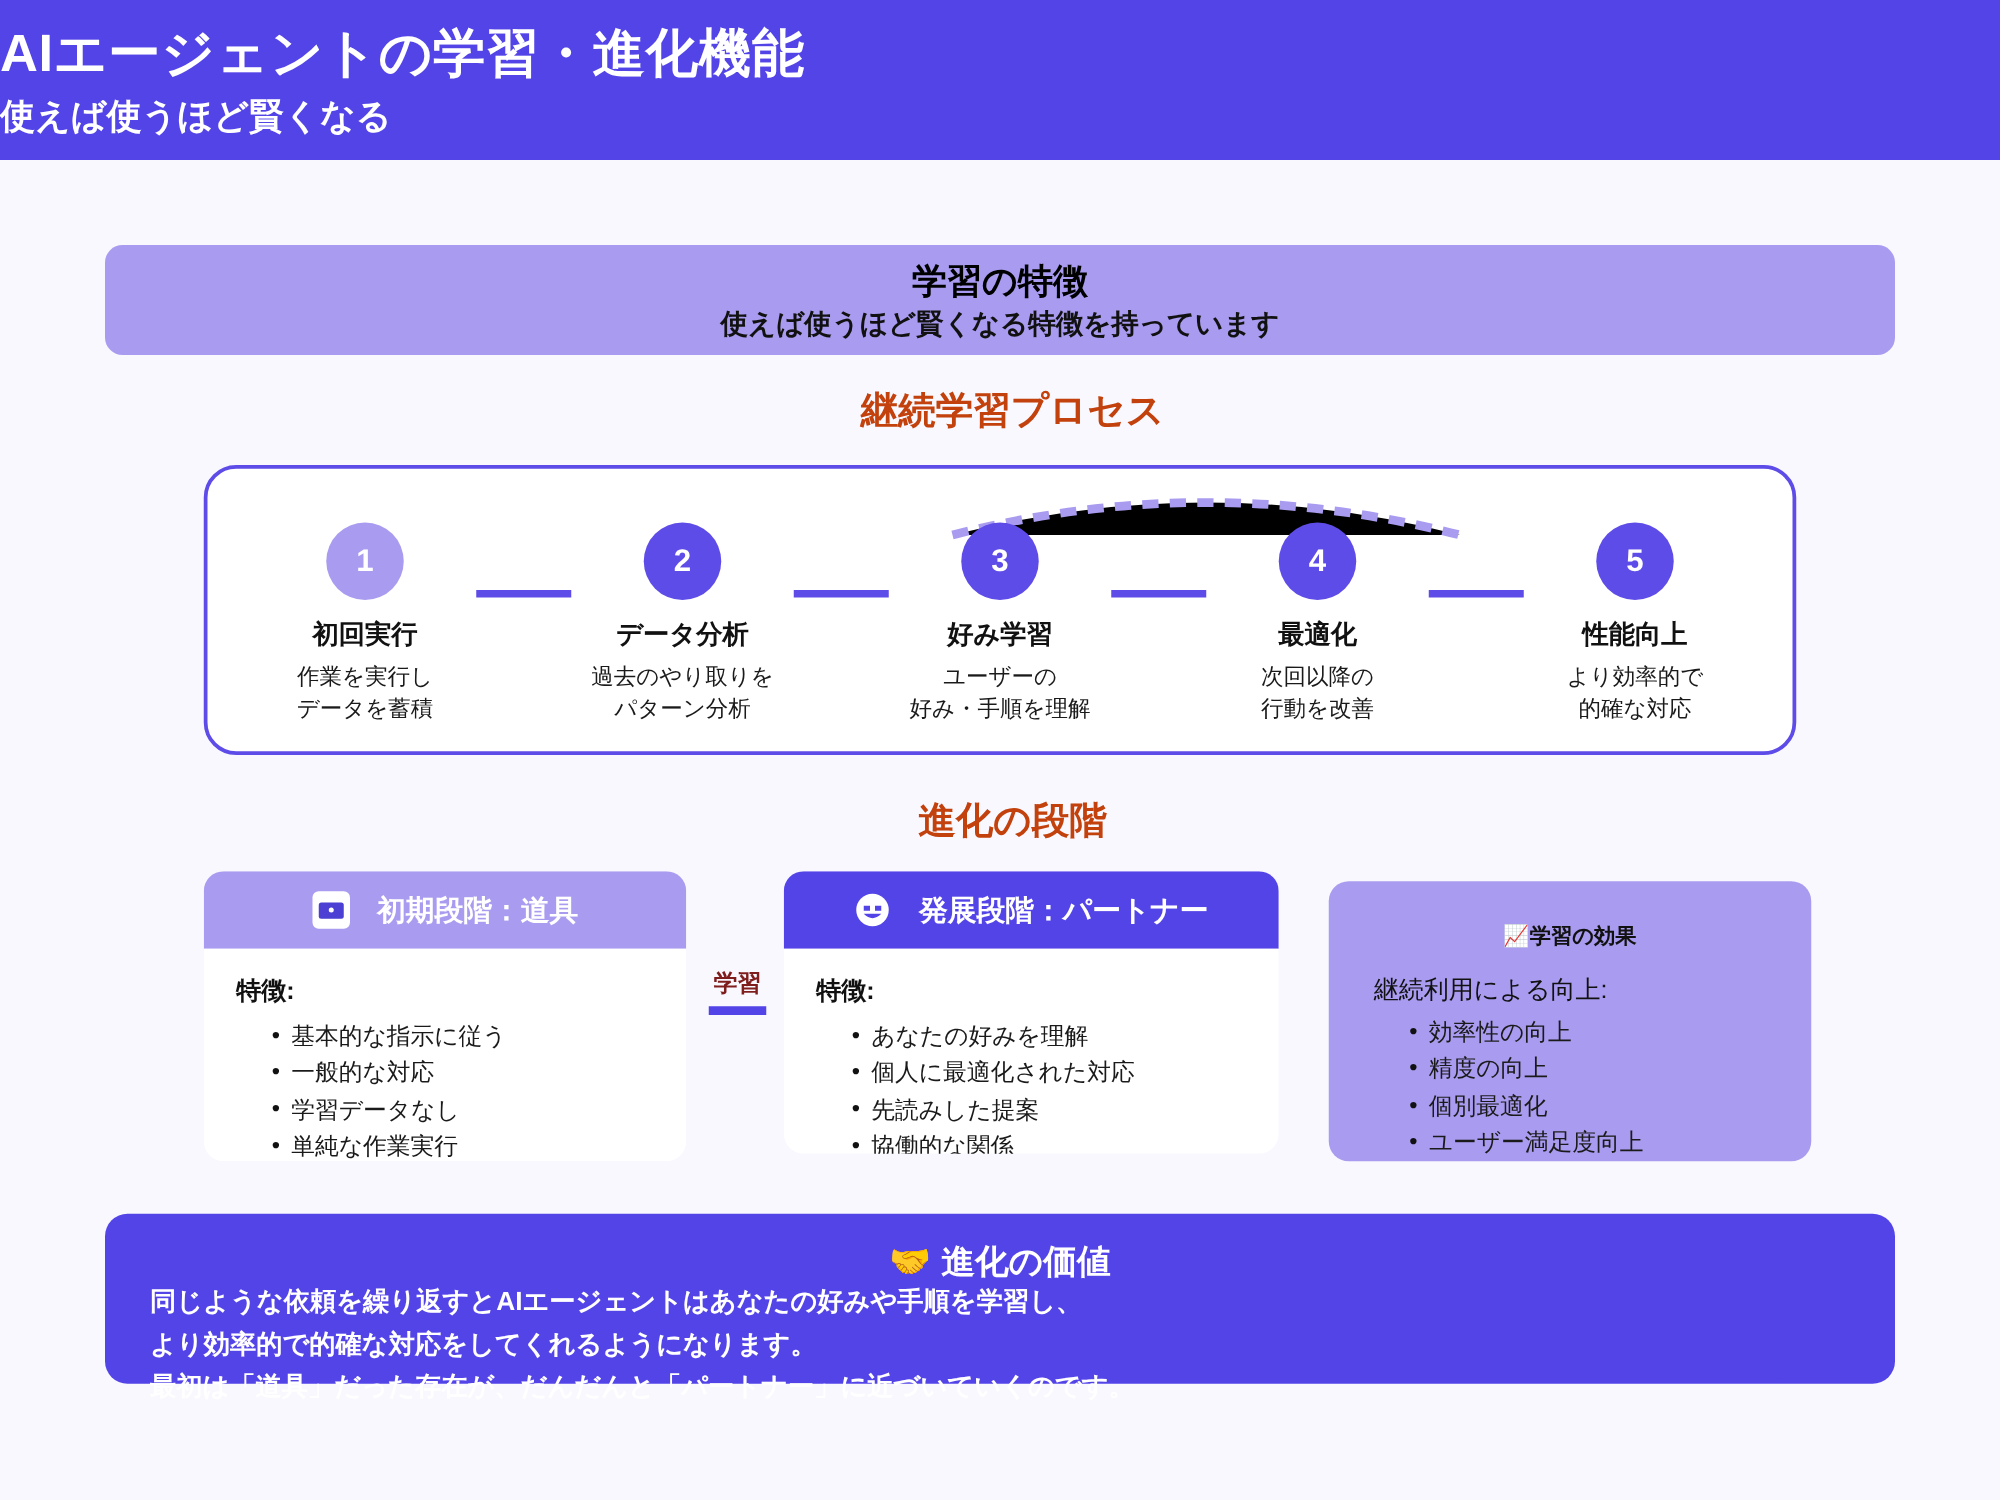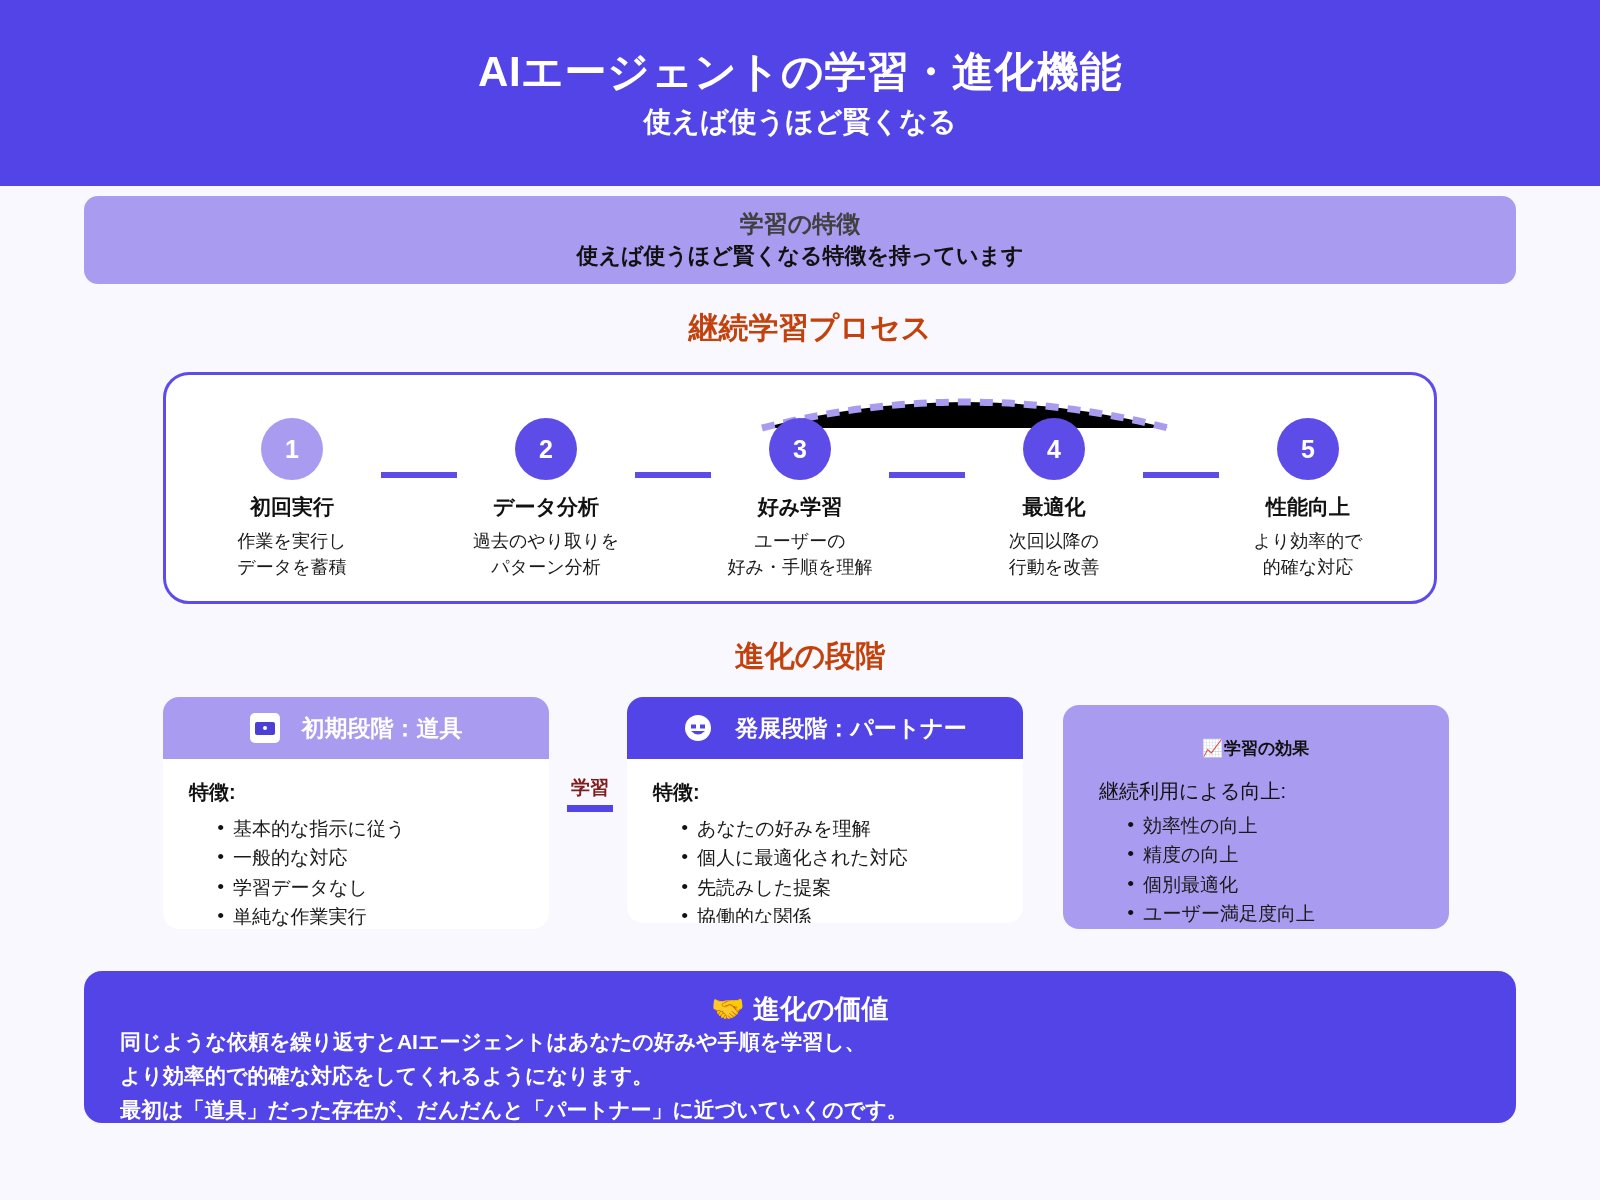--- a/index.html
+++ b/index.html
@@ -9,25 +9,25 @@
     height: 1200px;
     background: #f8f8fe;
     font-family: "Liberation Sans", "DejaVu Sans", sans-serif;
     overflow: hidden;
     position: relative;
   }
 
   
   .header {
     width: 1600px;
-    height: 186px;
+    height: 128px;
     background: #5344e8;
     display: flex;
     flex-direction: column;
-    align-items: center;
+    align-items: flex-start;
     justify-content: center;
     gap: 12px;
   }
   .header-title {
     color: #ffffff;
     font-size: 42px;
     font-weight: bold;
     letter-spacing: 0.5px;
     line-height: 1.1;
   }
@@ -47,22 +47,22 @@
     height: 88px;
     background: #a99cf0;
     border-radius: 14px;
     display: flex;
     flex-direction: column;
     align-items: center;
     justify-content: center;
     gap: 4px;
   }
   .feature-banner-title {
-    color: #404040;
-    font-size: 24px;
+    color: #000000;
+    font-size: 28px;
     font-weight: bold;
     line-height: 1.2;
   }
   .feature-banner-sub {
     color: #111111;
     font-size: 22px;
     font-weight: bold;
     line-height: 1.2;
   }
 
@@ -255,21 +255,21 @@
     margin-left: auto;
     margin-right: auto;
   }
 
   
   .value-banner {
     position: absolute;
     left: 84px;
     top: 971px;
     width: 1432px;
-    height: 152px;
+    height: 136px;
     background: #5344e8;
     border-radius: 18px;
     padding: 22px 36px 0 36px;
   }
   .value-title {
     text-align: center;
     color: #ffffff;
     font-size: 27px;
     font-weight: bold;
     line-height: 1.2;

